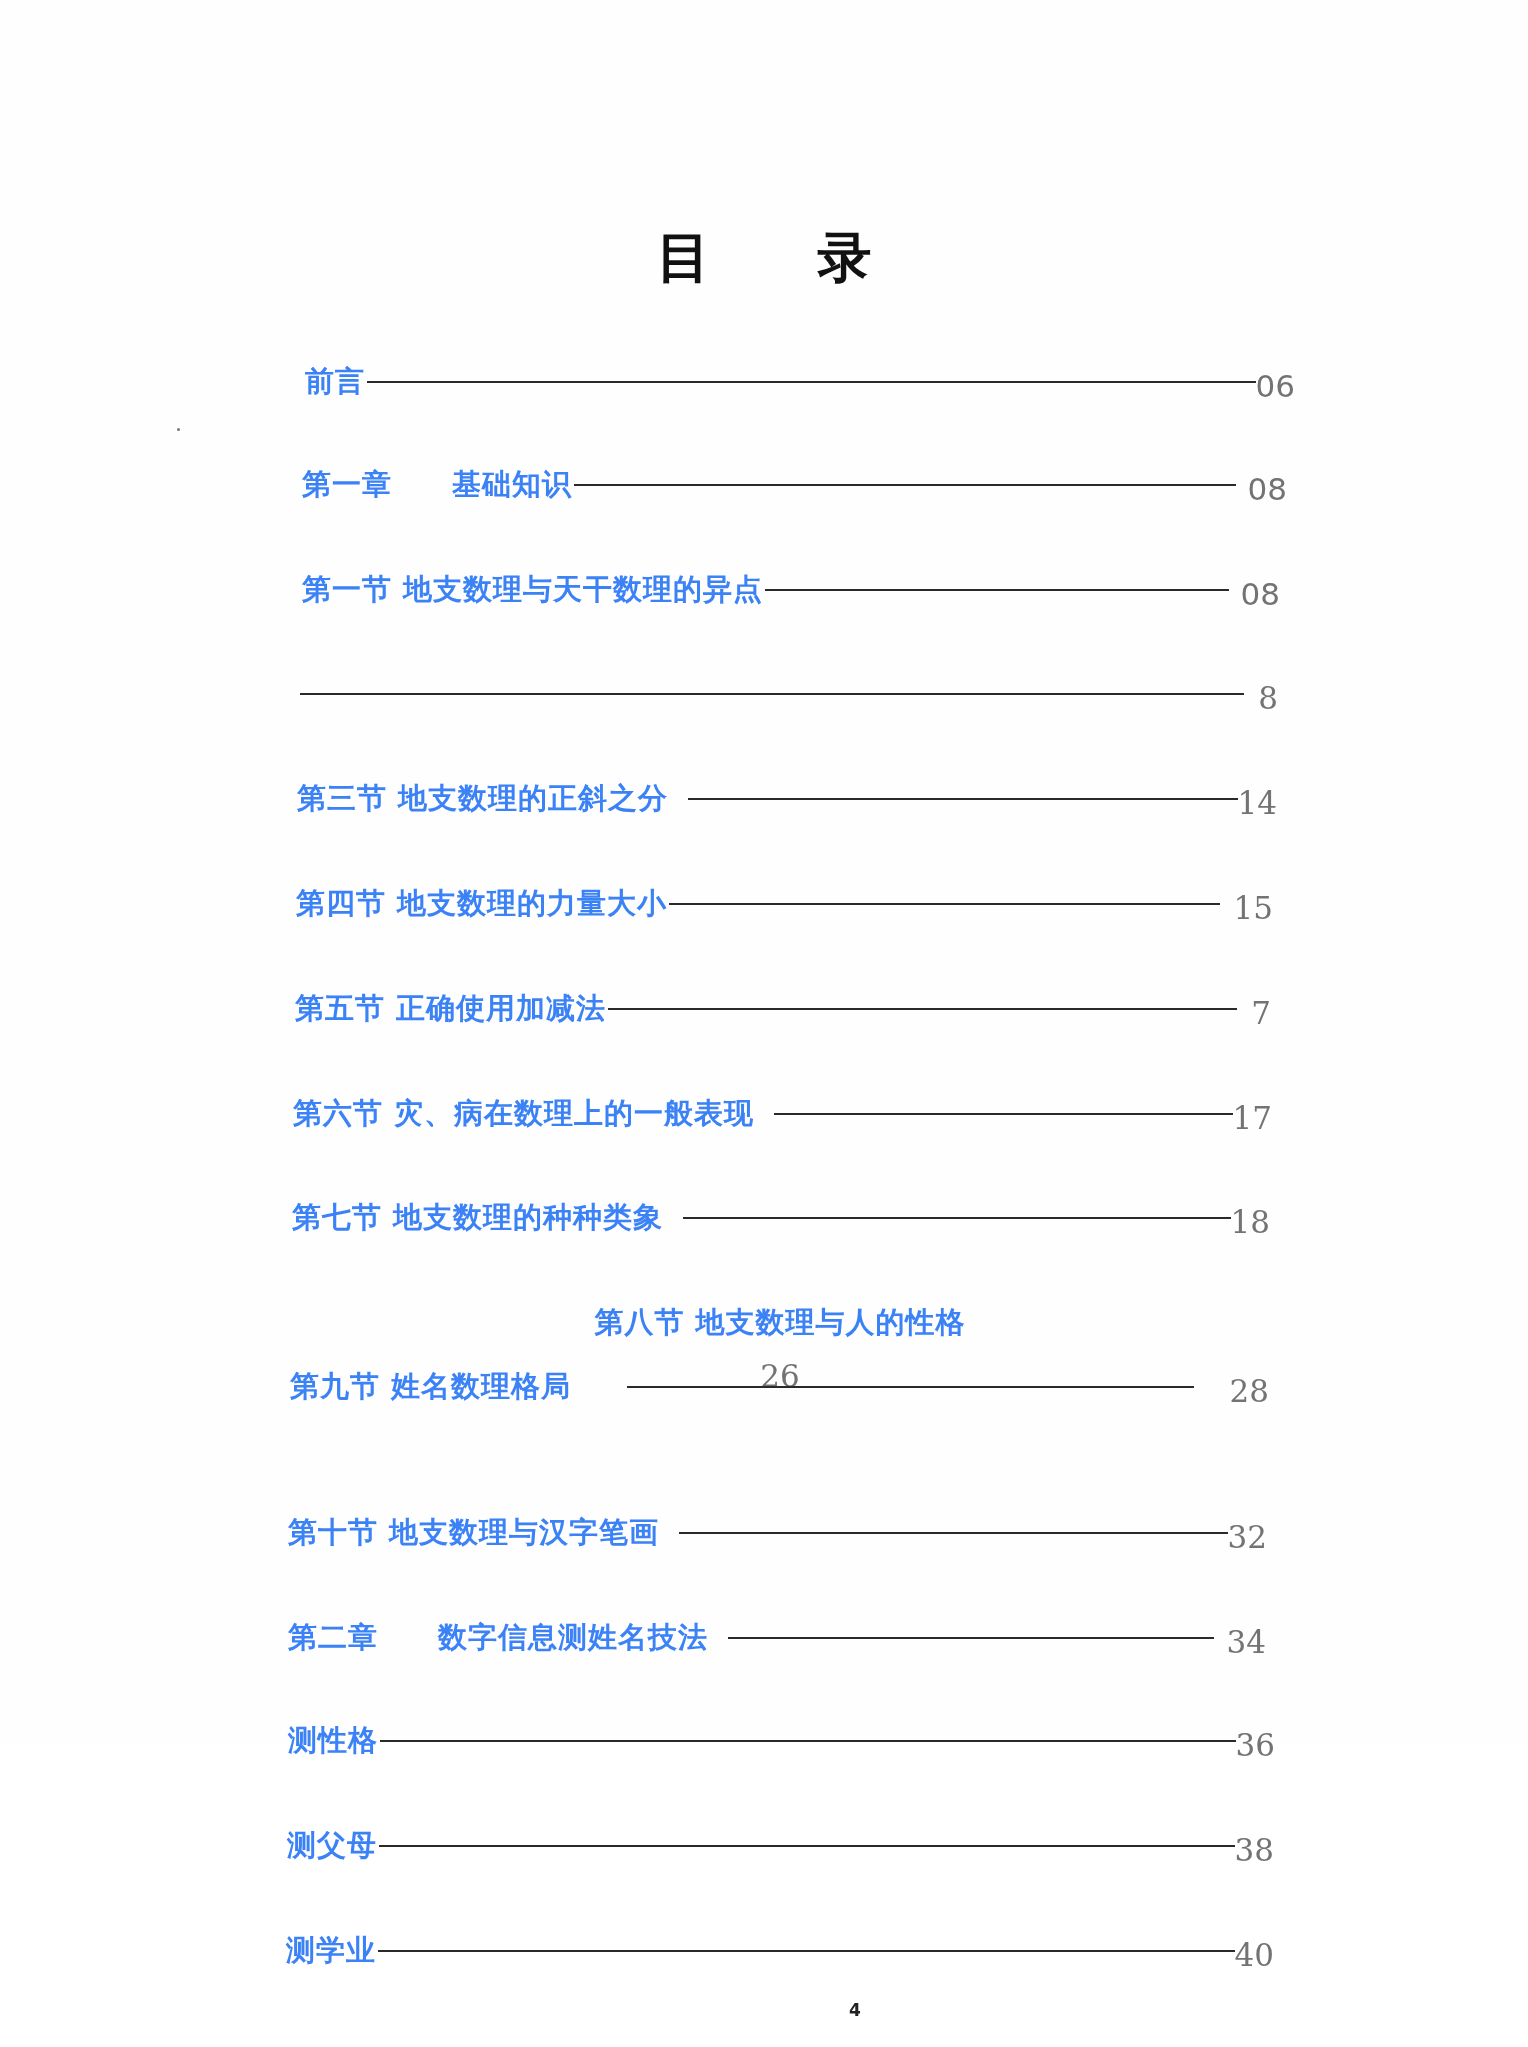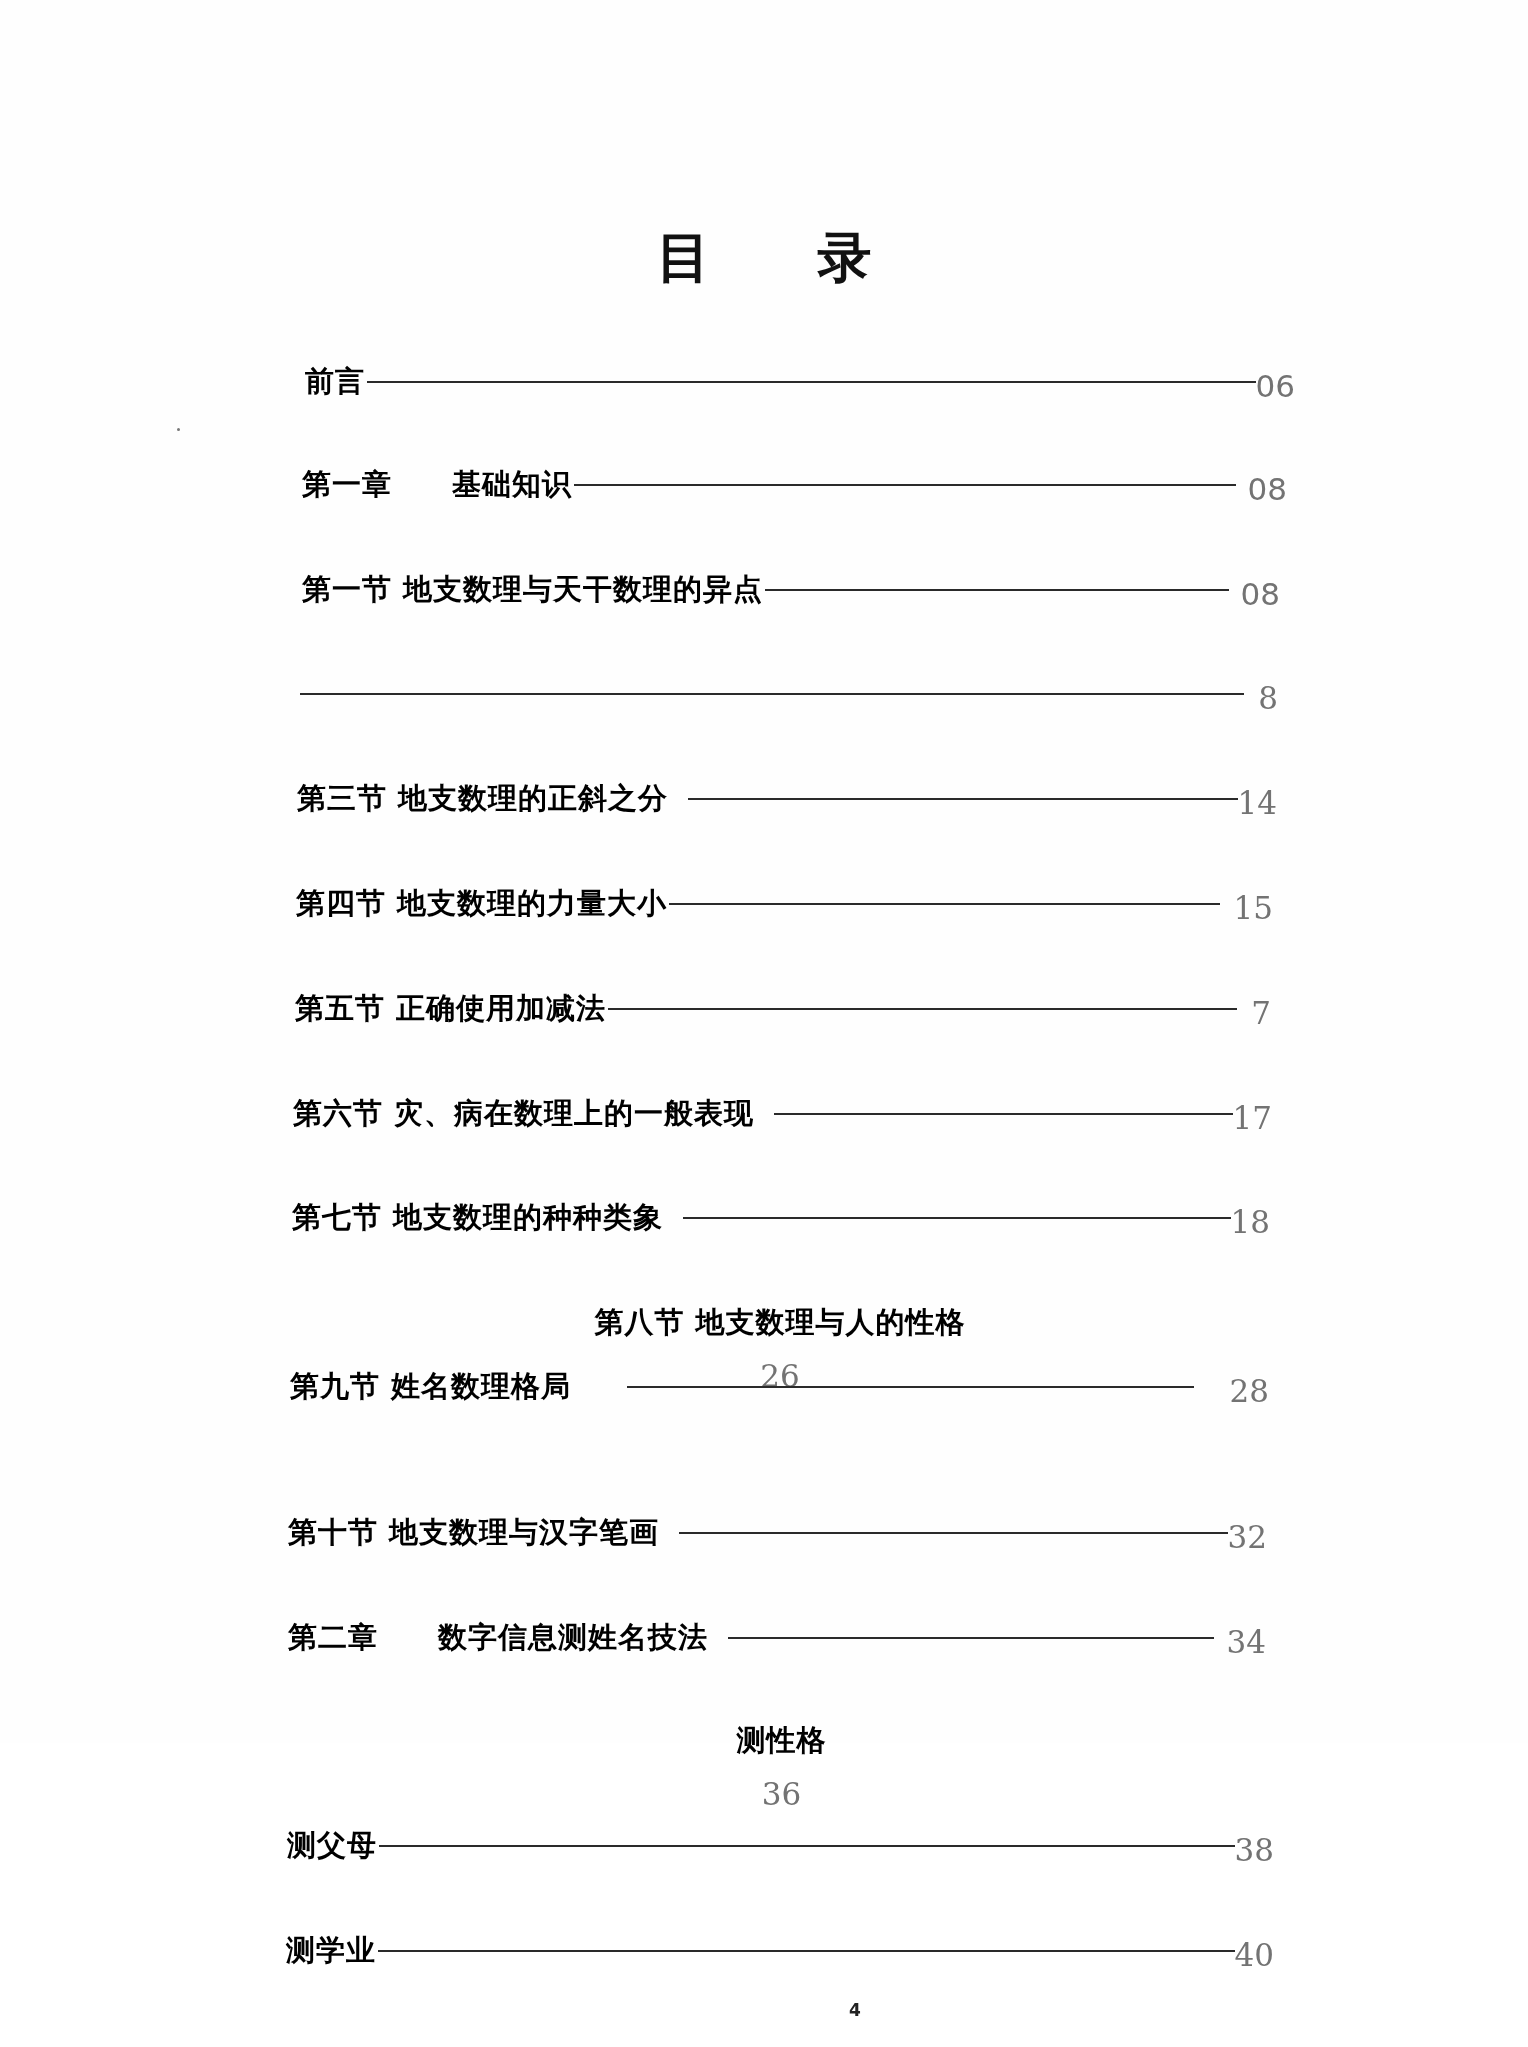--- a/index.html
+++ b/index.html
@@ -41,21 +41,21 @@
       height: 40px;
       display: flex;
       align-items: center;
     }
     .toc-label {
       font-family: "DejaVu Sans", "Liberation Sans", sans-serif;
       font-weight: bold;
       font-size: 29px;
       line-height: 40px;
       white-space: pre;
-      color: #000000;
+      color: #3b82f6;
       letter-spacing: 1px;
       flex: 0 0 auto;
     }
     .toc-leader {
       flex: 1 1 auto;
       height: 0;
       border-top: 2.2px solid #2a2a2a;
       margin-top: 2px;
     }
     .toc-page {
@@ -171,21 +171,21 @@
       <span class="toc-leader" style="margin-left:20px;"></span>
       <span class="toc-page">32</span>
     </div>
 
     <div class="toc-row" style="left:288px; top:1617px; width:978px;">
       <span class="toc-label">第二章　　数字信息测姓名技法</span>
       <span class="toc-leader" style="margin-left:20px; margin-right:13px;"></span>
       <span class="toc-page">34</span>
     </div>
 
-    <div class="toc-row" style="left:288px; top:1720px; width:987px;flex-direction:column;">
+    <div class="toc-row" style="left:288px; top:1720px; width:987px;">
       <span class="toc-label">测性格</span>
       <span class="toc-leader" style="margin-left:2px;"></span>
       <span class="toc-page">36</span>
     </div>
 
     <div class="toc-row" style="left:287px; top:1825px; width:987px;">
       <span class="toc-label">测父母</span>
       <span class="toc-leader" style="margin-left:2px;"></span>
       <span class="toc-page">38</span>
     </div>

